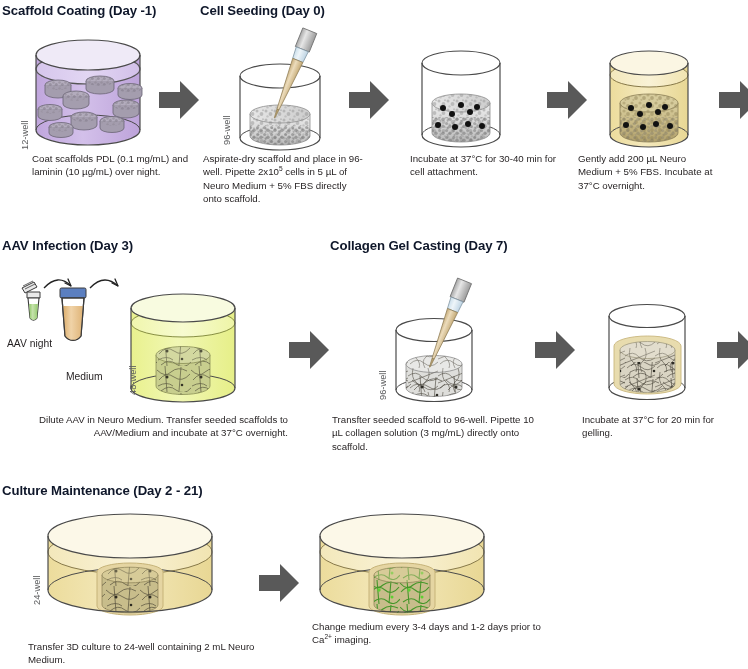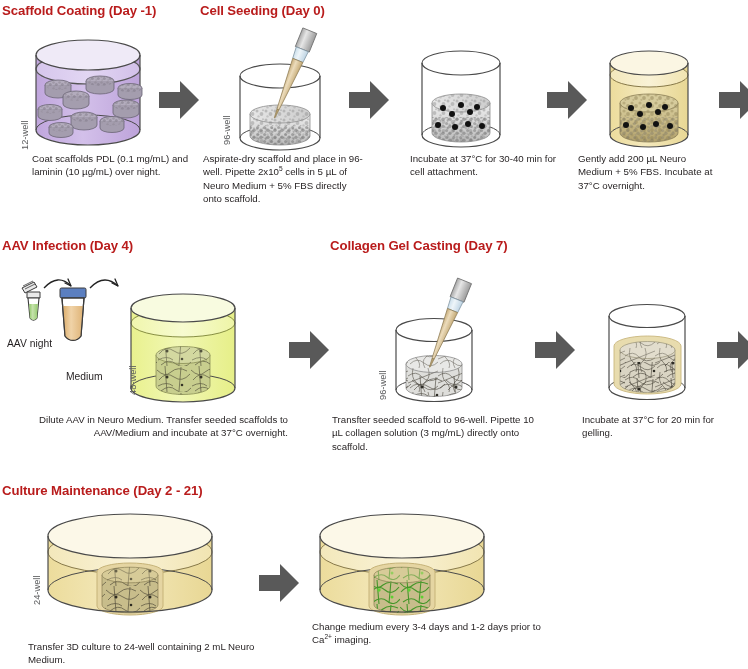--- a/index.html
+++ b/index.html
@@ -4,21 +4,21 @@
 <style>
   html,body{margin:0;padding:0;background:#ffffff;}
   body{
     width:748px;height:669px;position:relative;overflow:hidden;
     font-family:"Liberation Sans","DejaVu Sans",sans-serif;
     color:#231f20;
     -webkit-font-smoothing:antialiased;
   }
   .abs{position:absolute;}
   .sec-title{
-    font-size:13.2px;font-weight:bold;color:#b91c1c;letter-spacing:-0.1px;white-space:nowrap;
+    font-size:13.2px;font-weight:bold;color:#0f172a;letter-spacing:-0.1px;white-space:nowrap;
   }
   .caption{
     font-size:9.7px;line-height:13.4px;color:#231f20;
   }
   .caption sup{font-size:6.6px;vertical-align:super;line-height:0;}
   .welllabel{
     font-size:9.3px;color:#58595b;
     transform:rotate(-90deg);transform-origin:left top;white-space:nowrap;
   }
   .tubelabel{font-size:10.3px;color:#231f20;white-space:nowrap;}
@@ -155,21 +155,21 @@
         <path d="M5 0 Q3 10 8 14 Q13 19 11 24"></path>
         <path d="M20 0 Q23 9 18 13 Q13 17 17 24"></path>
         <path d="M0 15 L30 3"></path>
       </g>
     </pattern>
   </defs>
 </svg>
 
 <div class="abs sec-title" style="left:2px;top:3px;">Scaffold Coating (Day -1)</div>
 <div class="abs sec-title" style="left:200px;top:3px;">Cell Seeding (Day 0)</div>
-<div class="abs sec-title" style="left:2px;top:238px;">AAV Infection (Day 4)</div>
+<div class="abs sec-title" style="left:2px;top:238px;">AAV Infection (Day 3)</div>
 <div class="abs sec-title" style="left:330px;top:238px;">Collagen Gel Casting (Day 7)</div>
 <div class="abs sec-title" style="left:2px;top:483px;">Culture Maintenance (Day 2 - 21)</div>
 
 <svg class="abs" style="left:28px;top:33px;" width="130" height="125" viewBox="0 0 130 125">
 
   <path d="M8 22 L8 97 A52 15 0 0 0 112 97 L112 22 Z" fill="url(#gPurple)" stroke="none"></path>
 
   <ellipse cx="60" cy="36" rx="52" ry="15" fill="url(#gPurpleTop)" stroke="#555" stroke-width="1.1"></ellipse>
 
   <ellipse cx="60" cy="22" rx="52" ry="15" fill="#efeaf7" stroke="#4a4a4a" stroke-width="1.2"></ellipse>

